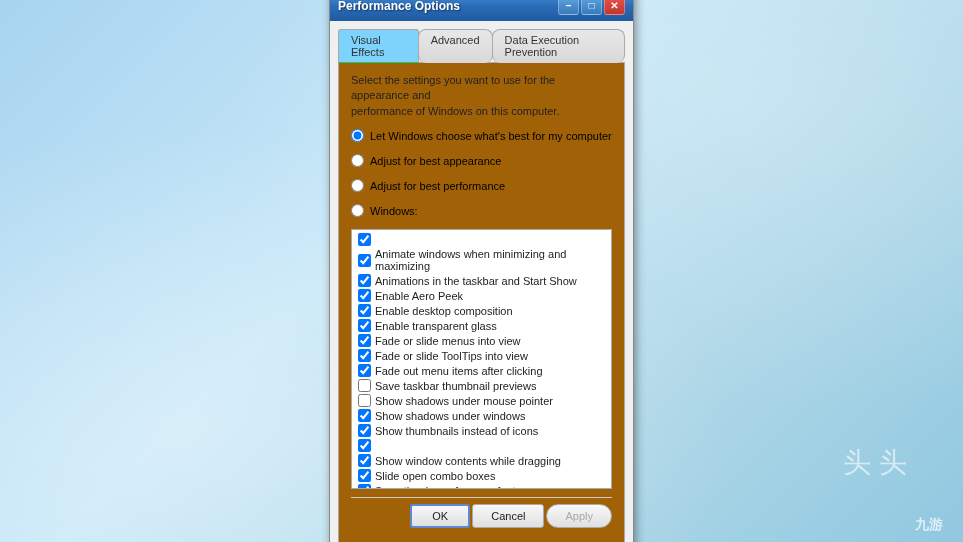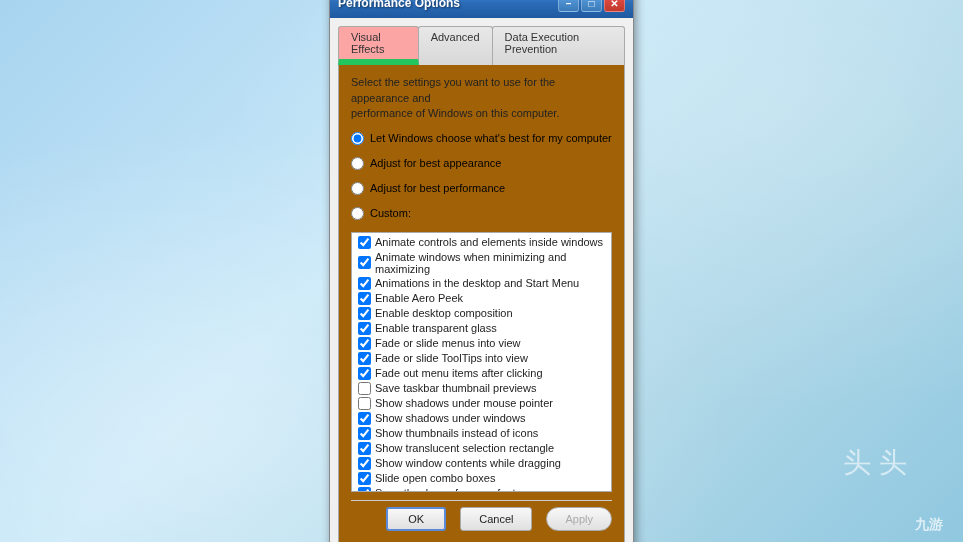--- a/index.html
+++ b/index.html
@@ -82,27 +82,28 @@
       padding: 4px 12px;
       border: 1px solid #aaa;
       border-bottom: none;
       background: linear-gradient(to bottom, #e8e8e8, #d8d8d8);
       cursor: pointer;
       font-size: 11px;
       border-radius: 3px 3px 0 0;
       color: #333;
     }
     .tab.active {
-      background: #fca5a5;
-      border-bottom: 6px solid #22c55e;
+      background: #7dd3fc;
+      border-bottom: 1px solid #22c55e;
       z-index: 2;
       font-weight: normal;
     }
     .tab:not(:first-child) {
       margin-left: -1px;
+      border-radius: 8px;
     }
     .tab-panel {
       border: 1px solid #aaa;
       background: #a16207;
       padding: 10px 12px;
       min-height: 460px;
     }
     .description {
       font-size: 11px;
       color: #222;
@@ -147,21 +148,21 @@
       cursor: pointer;
     }
     .checkbox-item input[type="checkbox"] {
       width: 13px;
       height: 13px;
       cursor: pointer;
     }
     .button-bar {
       display: flex;
       justify-content: flex-end;
-      gap: 14px;
+      gap: 2px;
       margin-top: 8px;
       padding: 6px 0 4px;
       border-top: 1px solid #ccc;
     }
     .btn {
       padding: 4px 18px;
       border: 1px solid #aaa;
       background: linear-gradient(to bottom, #f8f8f8, #e0e0e0);
       border-radius: 3px;
       cursor: pointer;
@@ -240,37 +241,36 @@
         <label class="radio-item">
           <input type="radio" name="perf" style="">
           <span>Adjust for best appearance</span>
         </label>
         <label class="radio-item">
           <input type="radio" name="perf" style="">
           <span>Adjust for best performance</span>
         </label>
         <label class="radio-item">
           <input type="radio" name="perf" style="">
-          <span>Custom:</span>
+          <span>Windows:</span>
         </label>
       </div>
 
       <div class="checkbox-list-container">
         <div class="checkbox-list" id="checkbox-list">
         <label class="checkbox-item">
               <input type="checkbox" checked="" style="">
-              <span>Animate controls and elements inside windows</span>
             </label>
             <label class="checkbox-item">
               <input type="checkbox" checked="" style="">
               <span>Animate windows when minimizing and maximizing</span>
             </label>
             <label class="checkbox-item">
               <input type="checkbox" checked="" style="">
-              <span>Animations in the desktop and Start Menu</span>
+              <span>Animations in the taskbar and Start Show</span>
             </label>
             <label class="checkbox-item">
               <input type="checkbox" checked="" style="">
               <span>Enable Aero Peek</span>
             </label>
             <label class="checkbox-item">
               <input type="checkbox" checked="" style="">
               <span>Enable desktop composition</span>
             </label>
             <label class="checkbox-item">
@@ -300,21 +300,20 @@
             <label class="checkbox-item">
               <input type="checkbox" checked="" style="">
               <span>Show shadows under windows</span>
             </label>
             <label class="checkbox-item">
               <input type="checkbox" checked="" style="">
               <span>Show thumbnails instead of icons</span>
             </label>
             <label class="checkbox-item">
               <input type="checkbox" checked="" style="">
-              <span>Show translucent selection rectangle</span>
             </label>
             <label class="checkbox-item">
               <input type="checkbox" checked="" style="">
               <span>Show window contents while dragging</span>
             </label>
             <label class="checkbox-item">
               <input type="checkbox" checked="" style="">
               <span>Slide open combo boxes</span>
             </label>
             <label class="checkbox-item">

